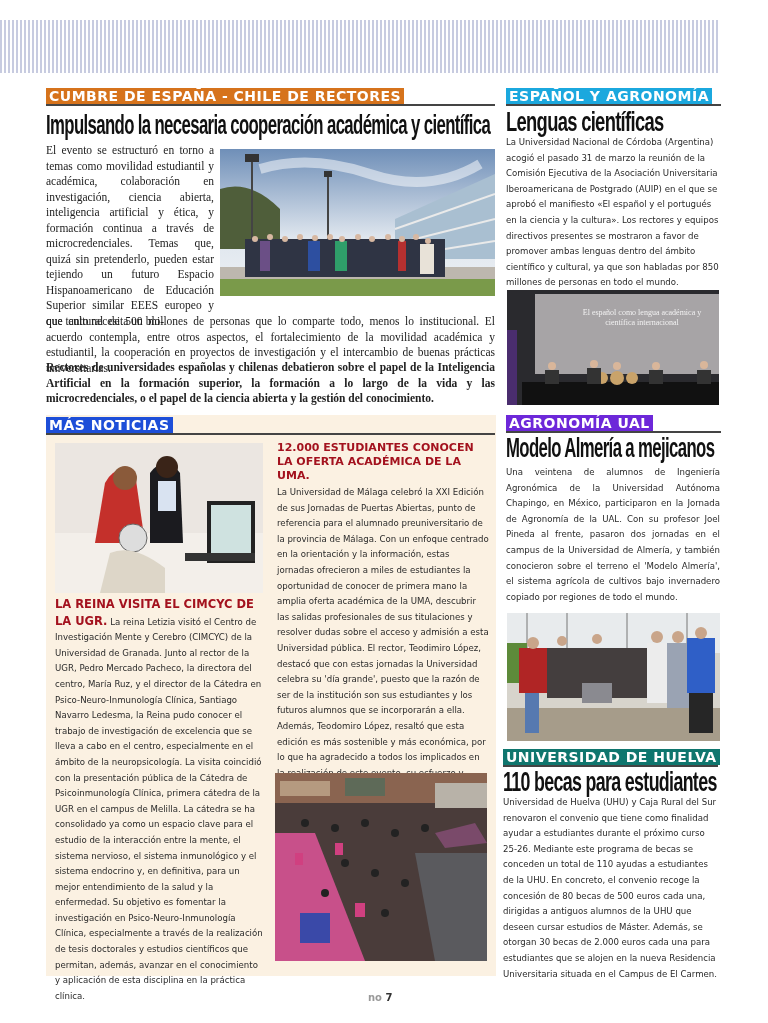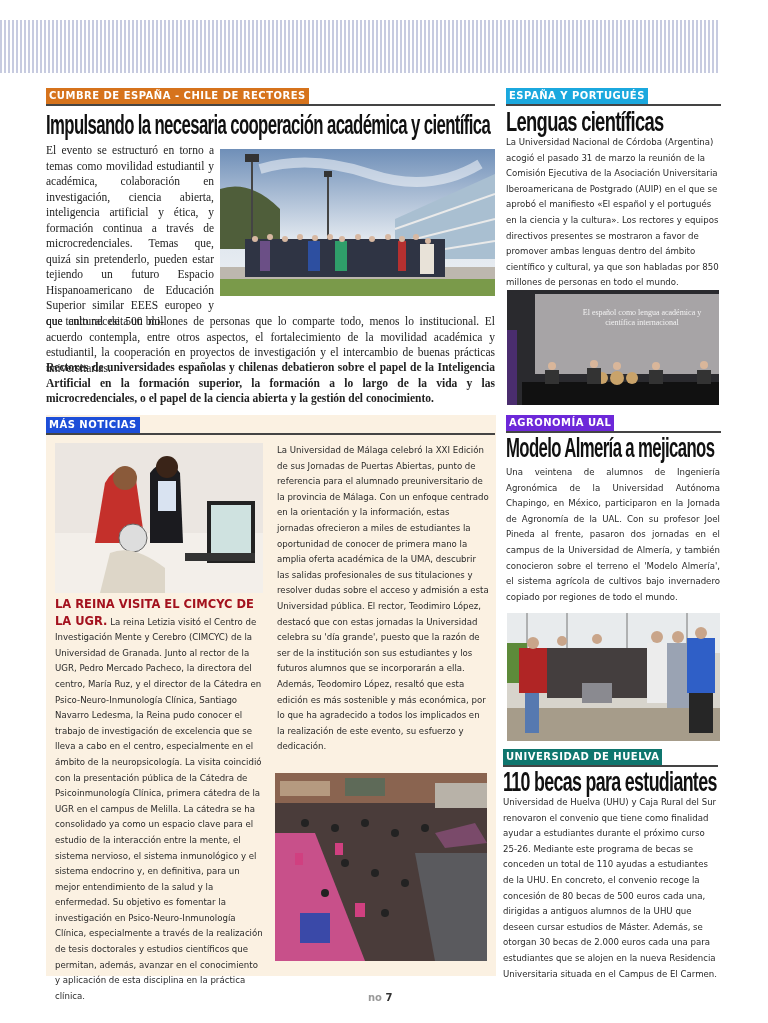--- a/index.html
+++ b/index.html
@@ -7,21 +7,21 @@
     width: 768px; height: 1023px; background: #ffffff; position: relative; overflow: hidden;
     font-family: "DejaVu Sans", sans-serif; color: #222;
   }
   .stripes {
     position: absolute; left: 0; top: 20px; width: 720px; height: 53px;
     background: repeating-linear-gradient(90deg, #c7cbe0 0px, #c7cbe0 2px, #ffffff 2px, #ffffff 4px);
   }
   .abs { position: absolute; }
   .section-tag {
     position: absolute; height: 16px; line-height: 16px; font-family: "DejaVu Sans", sans-serif;
-    font-weight: bold; font-size: 10px; color: #fff; padding: 0 3px; letter-spacing: 0.5px; white-space: nowrap;
+    font-weight: bold; font-size: 14px; color: #fff; padding: 0 3px; letter-spacing: 0.5px; white-space: nowrap;
   }
   .rule { position: absolute; height: 2px; background: #444; }
   .headline {
     position: absolute; font-family: "Liberation Sans", sans-serif; font-weight: bold;
     color: #111; white-space: nowrap; transform-origin: left top; letter-spacing: -1px;
   }
   .serif-body {
     font-family: "Liberation Serif", serif; font-size: 11.5px; line-height: 15.5px; color: #222;
     text-align: justify;
   }
@@ -91,21 +91,21 @@
           <circle cx="196" cy="88" r="3"></circle>
         <circle cx="208" cy="92" r="3"></circle>
       </g>
     </g>
   </svg>
 </div>
 
 <div class="abs serif-body" style="left:46px; top:314px; width:449px;">que cultural de 500 millones de personas que lo comparte todo, menos lo institucional. El acuerdo contempla, entre otros aspectos, el fortalecimiento de la movilidad académica y estudiantil, la cooperación en proyectos de investigación y el intercambio de buenas prácticas universitarias.</div>
 <div class="abs serif-body" style="left:46px; top:360px; width:449px;font-weight:bold;">Rectores de universidades españolas y chilenas debatieron sobre el papel de la Inteligencia Artificial en la formación superior, la formación a lo largo de la vida y las microcredenciales, o el papel de la ciencia abierta y la gestión del conocimiento.</div>
 
-<div class="section-tag" style="left:506px; top:88px; background:#1ba8de;">ESPAÑA Y PORTUGUÉS</div>
+<div class="section-tag" style="left:506px; top:88px; background:#1ba8de;">ESPAÑOL Y AGRONOMÍA</div>
 <div class="rule" style="left:506px; top:104px; width:215px;"></div>
 <div class="headline" style="left:506px; top:107px; font-size:27px; transform:scaleX(0.68);">Lenguas científicas</div>
 <div class="abs sans-body" style="left:506px; top:135px; width:216px; text-align:left;">La Universidad Nacional de Córdoba (Argentina) acogió el pasado 31 de marzo la reunión de la Comisión Ejecutiva de la Asociación Universitaria Iberoamericana de Postgrado (AUIP) en el que se aprobó el manifiesto «El español y el portugués en la ciencia y la cultura». Los rectores y equipos directivos presentes se mostraron a favor de promover ambas lenguas dentro del ámbito científico y cultural, ya que son habladas por 850 millones de personas en todo el mundo.</div>
 
 <div class="photo" style="left:507px; top:290px; width:212px; height:115px; background:#2a2a2e;">
   <svg width="214" height="115" viewBox="0 0 214 115">
     <rect x="28" y="4" width="186" height="80" fill="#9a9ea8"></rect>
     <rect x="28" y="4" width="186" height="80" fill="#b3a9a3" opacity="0.5"></rect>
     <rect x="0" y="40" width="10" height="75" fill="#4a2d6e"></rect>
     <rect x="15" y="92" width="199" height="23" fill="#111"></rect>
@@ -153,20 +153,21 @@
 </div>
 
 <div class="abs" style="left:55px; top:597px; width:208px;">
   <div class="sans-body" style="font-size:8.6px; line-height:15.6px;">
     <span class="red-title">LA REINA VISITA EL CIMCYC DE LA UGR.</span>
     <span>La reina Letizia visitó el Centro de Investigación Mente y Cerebro (CIMCYC) de la Universidad de Granada. Junto al rector de la UGR, Pedro Mercado Pacheco, la directora del centro, María Ruz, y el director de la Cátedra en Psico-Neuro-Inmunología Clínica, Santiago Navarro Ledesma, la Reina pudo conocer el trabajo de investigación de excelencia que se lleva a cabo en el centro, especialmente en el ámbito de la neuropsicología. La visita coincidió con la presentación pública de la Cátedra de Psicoinmunología Clínica, primera cátedra de la UGR en el campus de Melilla. La cátedra se ha consolidado ya como un espacio clave para el estudio de la interacción entre la mente, el sistema nervioso, el sistema inmunológico y el sistema endocrino y, en definitiva, para un mejor entendimiento de la salud y la enfermedad.  Su objetivo es fomentar la investigación en Psico-Neuro-Inmunología Clínica, especialmente a través de la realización de tesis doctorales y estudios científicos que permitan, además, avanzar en el conocimiento y aplicación de esta disciplina en la práctica clínica.</span>
   </div>
 </div>
 
 <div class="abs" style="left:277px; top:441px; width:212px;">
+  <div class="red-title" style="font-size:11px; line-height:14px;">12.000 ESTUDIANTES CONOCEN LA OFERTA ACADÉMICA DE LA UMA.</div>
   <div class="sans-body" style="margin-top:2px;">La Universidad de Málaga celebró la XXI Edición de sus Jornadas de Puertas Abiertas, punto de referencia para el alumnado preuniversitario de la provincia de Málaga. Con un enfoque centrado en la orientación y la información, estas jornadas ofrecieron a miles de estudiantes la oportunidad de conocer de primera mano la amplia oferta académica de la UMA, descubrir las salidas profesionales de sus titulaciones y resolver dudas sobre el acceso y admisión a esta Universidad pública. El rector, Teodimiro López, destacó que con estas jornadas la Universidad celebra su 'día grande', puesto que la razón de ser de la institución son sus estudiantes y los futuros alumnos que se incorporarán a ella. Además, Teodomiro López, resaltó que esta edición es más sostenible y más económica, por lo que ha agradecido a todos los implicados en la realización de este evento, su esfuerzo y dedicación.</div>
 </div>
 
 <div class="photo" style="left:275px; top:773px; width:212px; height:188px;">
   <svg width="212" height="188" viewBox="0 0 212 188">
     <rect width="212" height="188" fill="#4a3c3a"></rect>
     <rect width="212" height="30" fill="#8a6450"></rect>
     <rect x="5" y="8" width="50" height="15" fill="#b59a80"></rect>
     <rect x="70" y="5" width="40" height="18" fill="#5e6a58"></rect>
     <rect x="160" y="10" width="52" height="25" fill="#b8b2a8"></rect>

